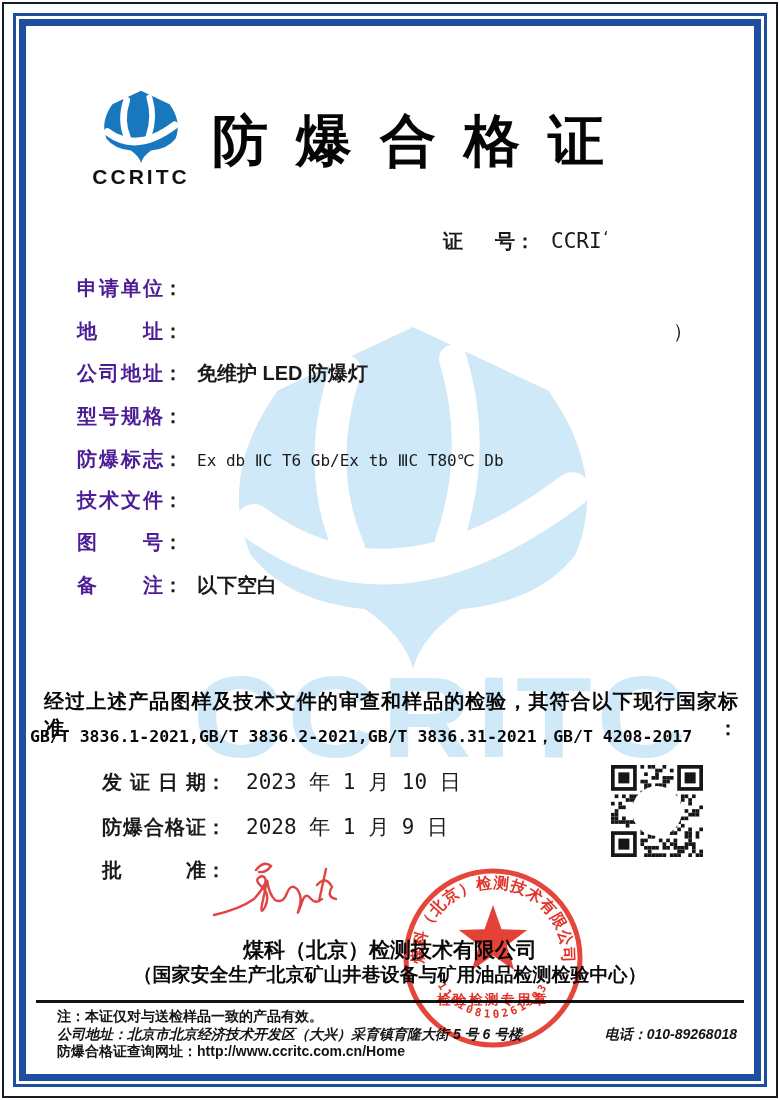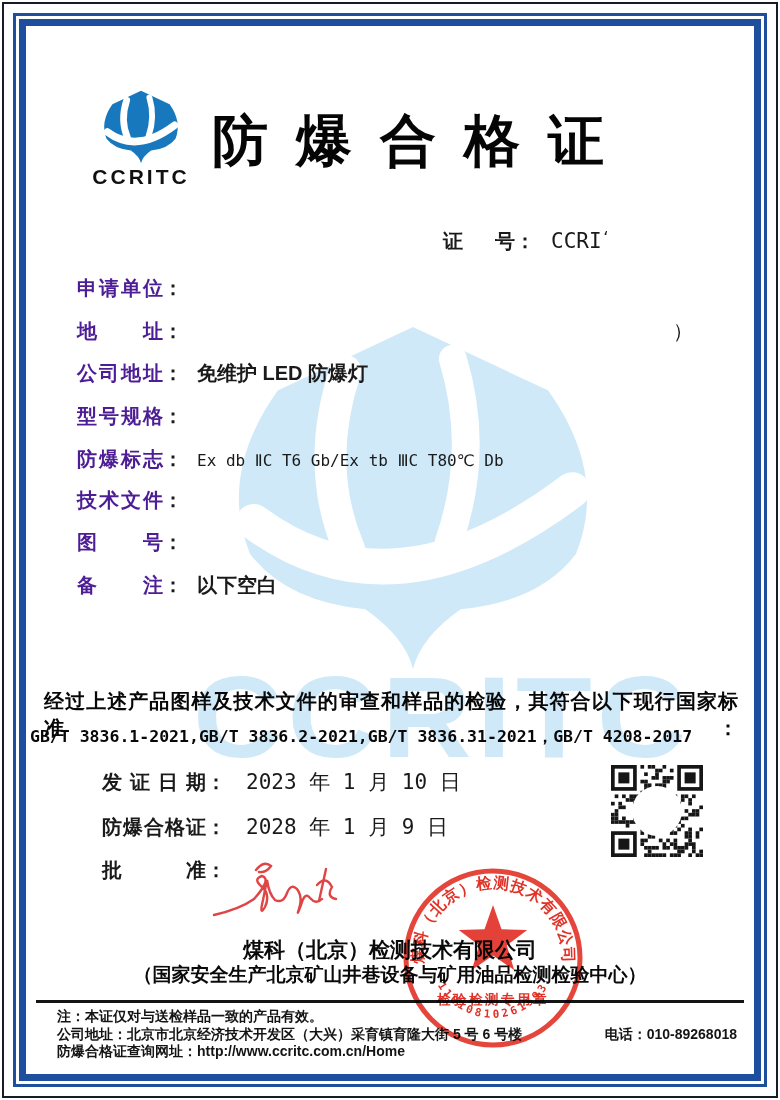--- a/index.html
+++ b/index.html
@@ -61,21 +61,21 @@
   .stamp{position:absolute; left:398px; top:863px; width:190px; height:190px; z-index:4; mix-blend-mode:multiply;}
   
   .company{position:absolute; left:30px; top:936px; width:720px; text-align:center; z-index:2;
     font-size:21px; font-weight:800; color:#0a0a0a;}
   .center-line{position:absolute; left:30px; top:962px; width:720px; text-align:center; z-index:2;
     font-size:19px; font-weight:800; color:#0a0a0a;}
   .sep{position:absolute; left:36px; top:1000px; width:708px; border-top:3px solid #141414; z-index:2;}
   
   .footer{position:absolute; left:57px; top:1008px; width:680px; z-index:2;
     font-size:14px; font-weight:600; line-height:17.5px; color:#141414;}
-  .footer .row2{display:flex;}
+  .footer .row2{display:flex;font-style:italic;}
   .footer .phone{margin-left:auto;}
 </style>
 </head>
 <body>
 
 <div class="page">
 
   <div class="frame-black"></div>
   <div class="frame-thin"></div>
   <div class="frame-thick"></div>

